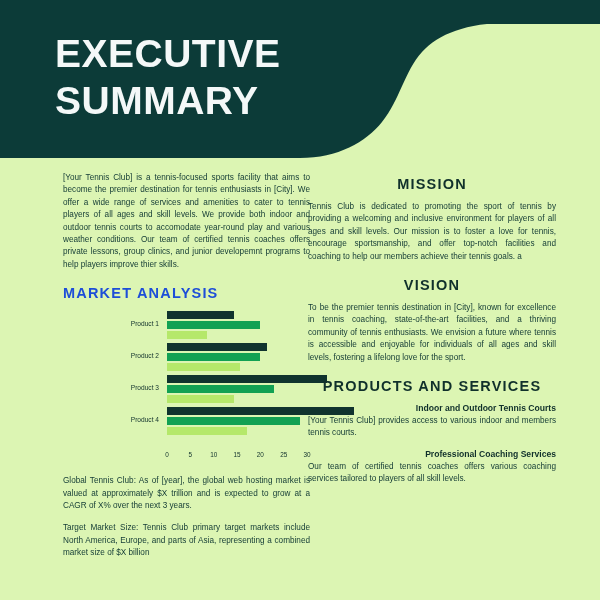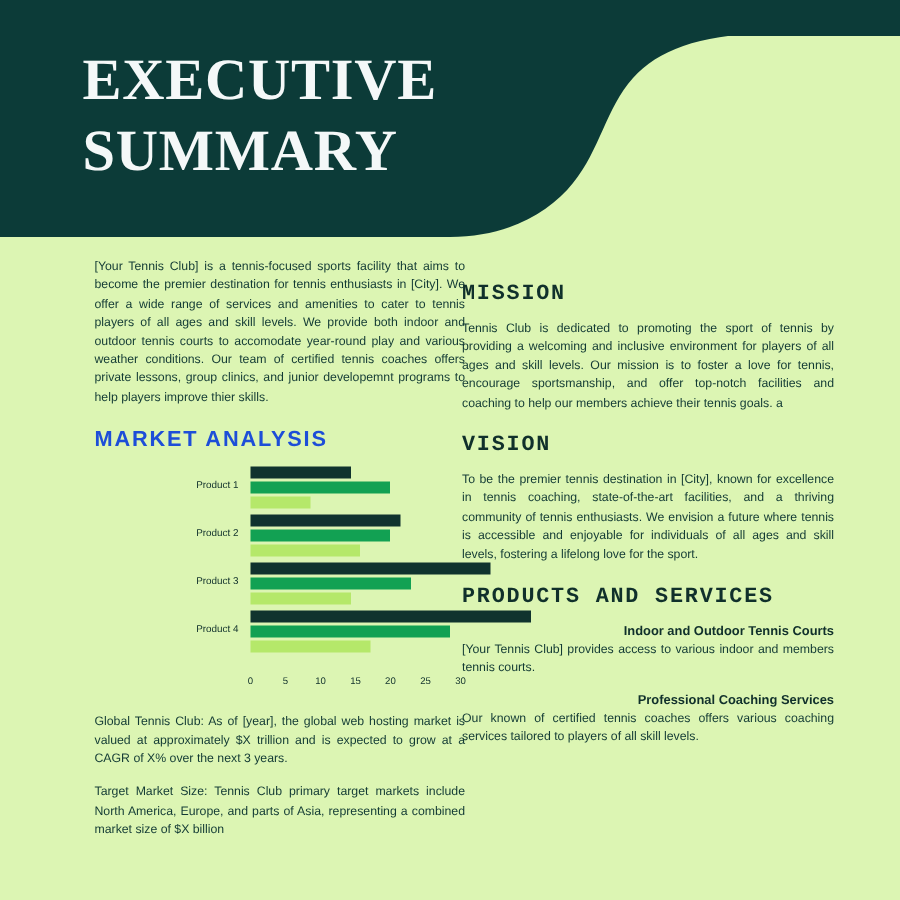--- a/index.html
+++ b/index.html
@@ -42,21 +42,20 @@
     color: #f4f8f8;
     font-size: 39px;
     line-height: 47px;
     font-weight: bold;
     letter-spacing: 0.5px;
     text-transform: uppercase;
     font-family: "Liberation Sans", sans-serif;
   }
   #header-title .line {
     display: block;
-    font-family: Liberation Serif, serif;
   }
 
   
   #col-left {
     position: absolute;
     left: 63px;
     top: 172px;
     width: 247px;
   }
   #col-right {
@@ -77,22 +76,23 @@
   .body-text.tight {
     margin-bottom: 8px;
   }
 
   .section-heading {
     color: #10302b;
     font-size: 14.5px;
     font-weight: bold;
     letter-spacing: 1.2px;
     text-transform: uppercase;
-    margin: 16px 0 9px 0;
-    font-family: Liberation Mono, monospace;
+    margin: 4px 0 9px 0;
+    font-family: Liberation Sans, sans-serif;
+    text-align: center;
   }
   .section-heading.sp {
     margin-top: 14px;
   }
 
   .sub-heading {
     color: #10302b;
     font-size: 8.6px;
     font-weight: bold;
     margin: 0 0 2px 0;
@@ -261,21 +261,21 @@
 
     <h2 class="section-heading sp">PRODUCTS AND SERVICES</h2>
 
     <div class="sub-block">
       <h3 class="sub-heading">Indoor and Outdoor Tennis Courts</h3>
       <p class="body-text tight">[Your Tennis Club] provides access to various indoor and members tennis courts.</p>
     </div>
 
     <div class="sub-block">
       <h3 class="sub-heading">Professional Coaching Services</h3>
-      <p class="body-text tight">Our known of certified tennis coaches offers various coaching services tailored to players of all skill levels.</p>
+      <p class="body-text tight">Our team of certified tennis coaches offers various coaching services tailored to players of all skill levels.</p>
     </div>
 
     <div class="sub-block">
     </div>
 
   </div>
 
 </div>
 
 </body></html>

